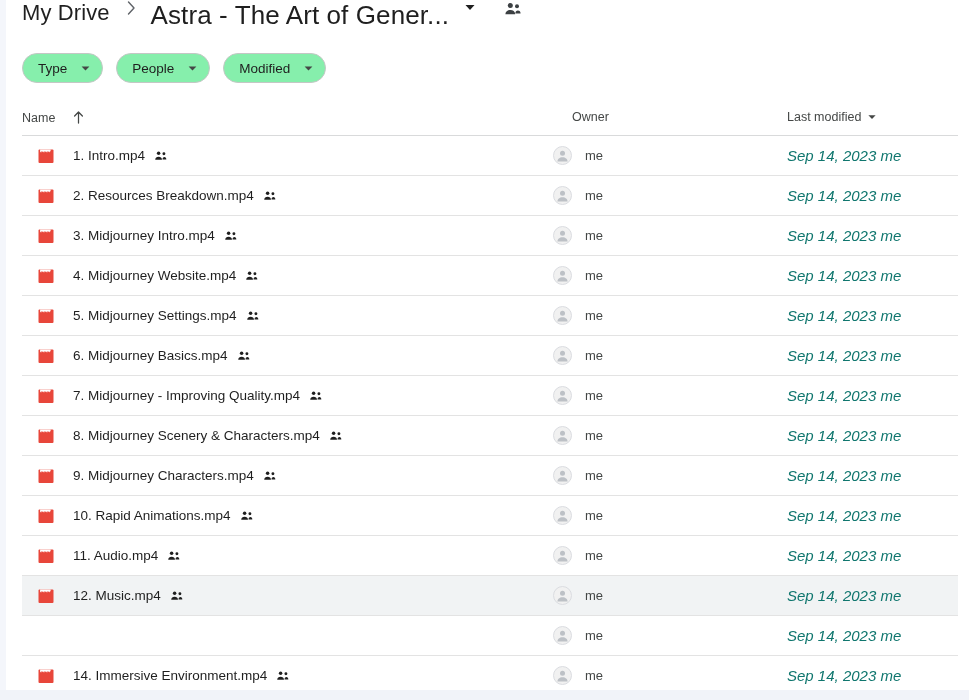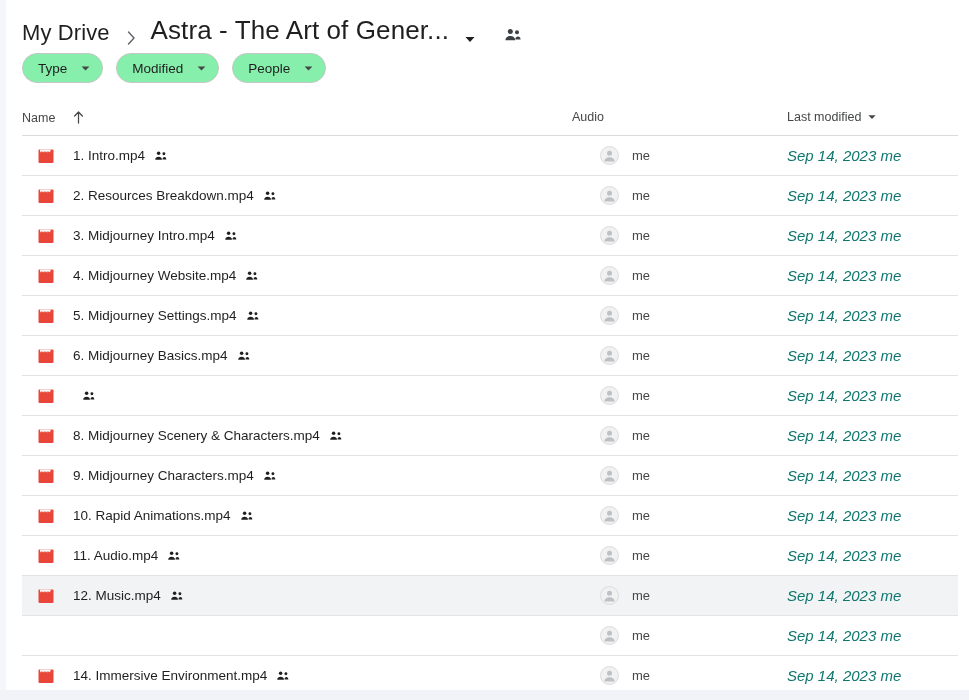--- a/index.html
+++ b/index.html
@@ -38,21 +38,21 @@
     background: #f1f3f9;
   }
 
   
   #breadcrumb {
     position: absolute;
     left: 22px;
     top: 0px;
     height: 46px;
     display: flex;
-    align-items: flex-end;
+    align-items: flex-start;
   }
   .crumb-root {
     font-size: 22px;
     color: #1f1f1f;
     letter-spacing: 0.1px;
     white-space: nowrap;
   }
   .crumb-sep {
     margin: 0 14px 0 16px;
     display: inline-flex;
@@ -158,21 +158,21 @@
 
   .cell {
     position: absolute;
     top: 0;
     height: 39px;
     display: flex;
     align-items: center;
     white-space: nowrap;
   }
   .cell-name { left: 14px; }
-  .cell-owner { left: 578px; }
+  .cell-owner { left: 531px; }
   .cell-mod {
     left: 765px;
     font-size: 15px;
     color: #0f766e;
     font-style: italic;
   }
 
   .file-icon {
     width: 20px;
     height: 20px;
@@ -246,30 +246,30 @@
     <div class="chip">
       <span class="chip-label">Type</span>
       <span class="chip-caret">
         <svg width="11" height="11" viewBox="0 0 11 11" aria-hidden="true">
           <path d="M1.6 3.6 L5.5 7.6 L9.4 3.6 Z" fill="#444746"></path>
         </svg>
       </span>
     </div>
 
     <div class="chip">
-      <span class="chip-label">Modified</span>
+      <span class="chip-label">People</span>
       <span class="chip-caret">
         <svg width="11" height="11" viewBox="0 0 11 11" aria-hidden="true">
           <path d="M1.6 3.6 L5.5 7.6 L9.4 3.6 Z" fill="#444746"></path>
         </svg>
       </span>
     </div>
 
     <div class="chip">
-      <span class="chip-label">People</span>
+      <span class="chip-label">Modified</span>
       <span class="chip-caret">
         <svg width="11" height="11" viewBox="0 0 11 11" aria-hidden="true">
           <path d="M1.6 3.6 L5.5 7.6 L9.4 3.6 Z" fill="#444746"></path>
         </svg>
       </span>
     </div>
   </div>
 
   <div id="table">
 
@@ -277,21 +277,21 @@
       <div class="hcell h-name">
         <span>Name</span>
         <span class="sort-arrow">
           <svg width="13" height="15" viewBox="0 0 13 15" aria-hidden="true">
             <path d="M6.5 13 L6.5 2.2 M2.6 6 L6.5 2 L10.4 6" fill="none" stroke="#444746" stroke-width="1.25" stroke-linecap="round" stroke-linejoin="round"></path>
           </svg>
         </span>
       </div>
 
       <div class="hcell h-owner">
-        <span>Audio</span>
+        <span>Owner</span>
       </div>
 
       <div class="hcell h-modified">
         <span>Last modified</span>
         <span class="h-caret">
           <svg width="10" height="10" viewBox="0 0 10 10" aria-hidden="true">
             <path d="M1.4 3.3 L5 7 L8.6 3.3 Z" fill="#444746"></path>
           </svg>
         </span>
       </div>
@@ -479,20 +479,21 @@
           <div class="cell cell-mod">Sep 14, 2023 me</div>
         </div>
         <div class="row">
           <div class="cell cell-name">
             <span class="file-icon">
               <svg width="20" height="20" viewBox="0 0 20 20" aria-hidden="true">
                 <rect x="2.5" y="3.5" width="15" height="13.5" rx="1" fill="#e8463a"></rect>
                 <path d="M4.1 3.5 v3.1 l1.5 -1.6 v1.6 l1.5 -1.6 v1.6 l1.5 -1.6 v1.6 l1.5 -1.6 v1.6 l1.5 -1.6 v1.6 l1.5 -1.6 v1.6 l1.5 -1.6 v-1.5 z" fill="#ffffff"></path>
               </svg>
             </span>
+            <span class="file-name">7. Midjourney - Improving Quality.mp4</span>
             <span class="shared-mini">
               <svg width="14" height="14" viewBox="0 0 14 14" aria-hidden="true">
                 <circle cx="4.6" cy="4.3" r="1.75" fill="#1f1f1f"></circle>
                 <path d="M1.2 10.8c0-1.9 1.5-3 3.4-3s3.4 1.1 3.4 3z" fill="#1f1f1f"></path>
                 <circle cx="9.9" cy="4.8" r="1.45" fill="#1f1f1f"></circle>
                 <path d="M8.5 10.4c0-1.5.7-2.4 1.9-2.4s1.9.9 1.9 2.4z" fill="#1f1f1f"></path>
               </svg>
             </span>
           </div>
           <div class="cell cell-owner">

